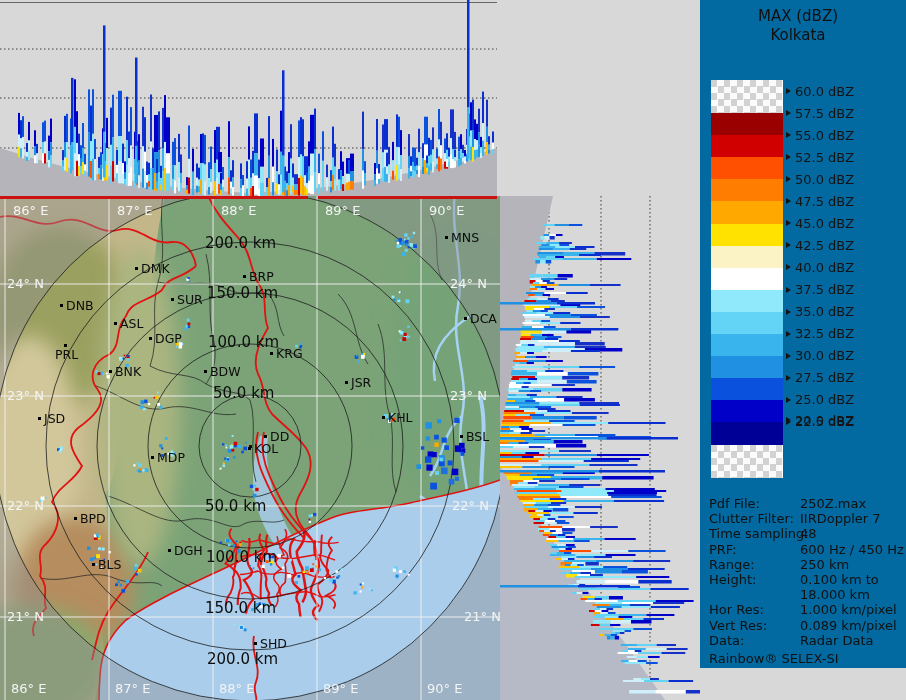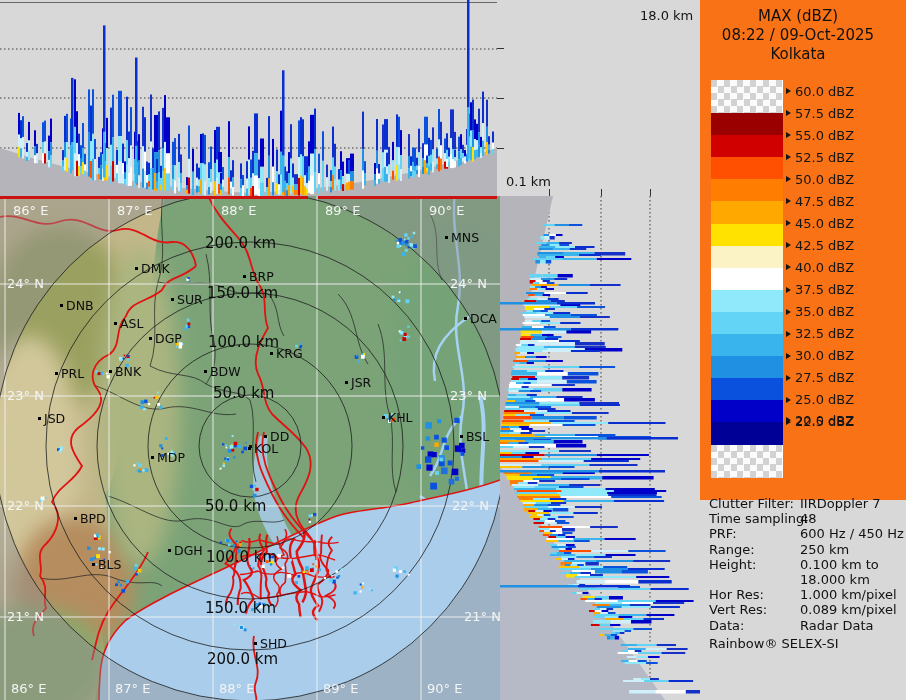--- a/index.html
+++ b/index.html
@@ -3,21 +3,21 @@
 <meta charset="utf-8">
 <style>
   html,body{margin:0;padding:0;background:#d8d8d8;}
   #app{position:relative;width:906px;height:700px;background:#d8d8d8;
        font-family:"DejaVu Sans","Liberation Sans",sans-serif;color:#111;overflow:hidden;}
   .panel{position:absolute;}
   #top-profile{left:0;top:0;width:497px;height:196px;}
   #corner-box{left:497px;top:0;width:203px;height:196px;}
   #map-panel{left:0;top:196px;width:500px;height:504px;}
   #right-profile{left:500px;top:196px;width:200px;height:504px;}
-  #legend-panel{left:700px;top:0;width:206px;height:500px;background:#f97316;}
+  #legend-panel{left:700px;top:0;width:206px;height:668px;background:#0369a1;}
   svg{display:block;}
   
   .h-label{position:absolute;font-size:13px;color:#141414;white-space:nowrap;}
   #max-height-label{left:143px;top:8px;}
   #min-height-label{left:9px;top:174px;}
   .tick-h{position:absolute;left:0;width:7px;height:1px;background:#333;}
   .tick-v{position:absolute;bottom:0;width:1px;height:7px;background:#333;}
   
   .title-block{position:absolute;top:7px;left:0;width:196px;text-align:center;
                font-size:15px;line-height:19px;color:#101010;}
@@ -572,30 +572,20 @@
           <rect x="135" y="57.5" width="2.5" height="88.2" fill="#0a2fd0"></rect>
           <rect x="135" y="145.7" width="2.5" height="37.8" fill="#3ab4ec"></rect>
           <rect x="282" y="70.3" width="2.5" height="85.4" fill="#0a2fd0"></rect>
           <rect x="282" y="155.7" width="2.5" height="36.6" fill="#3ab4ec"></rect>
           <rect x="467" y="-12.9" width="2.5" height="120.4" fill="#0a2fd0"></rect>
           <rect x="467" y="107.5" width="2.5" height="51.6" fill="#3ab4ec"></rect>
         </g>
     </svg>
   </div>
 
-  <div id="corner-box" class="panel">
-    <div id="max-height-label" class="h-label">18.0 km</div>
-    <div id="min-height-label" class="h-label">0.1 km</div>
-    <div class="tick-h" style="top:48px"></div>
-    <div class="tick-h" style="top:98px"></div>
-    <div class="tick-h" style="top:148px"></div>
-    <div class="tick-v" style="left:52px"></div>
-    <div class="tick-v" style="left:104px"></div>
-    <div class="tick-v" style="left:153px"></div>
-  </div>
 
   <div id="map-panel" class="panel">
     <svg id="map-svg" width="500" height="504" viewBox="0 0 500 504">
       <defs>
         <filter id="blur1" x="-60%" y="-60%" width="220%" height="220%">
             <feGaussianBlur stdDeviation="10"></feGaussianBlur>
           </filter>
       </defs>
       <rect x="0" y="0" width="500" height="504" fill="#7ba377"></rect>
       <g>
@@ -1034,21 +1024,21 @@
           <span>DCA</span>
         </div>
         <div class="city" style="left: 149px; top: 135px;">
           <span class="dot"></span>
           <span>DGP</span>
         </div>
         <div class="city" style="left: 270px; top: 150px;">
           <span class="dot"></span>
           <span>KRG</span>
         </div>
-        <div class="city" style="left: 55px; top: 170px;">
+        <div class="city" style="left: 55px; top: 148px; flex-direction: column;">
           <span class="dot"></span>
           <span>PRL</span>
         </div>
         <div class="city" style="left: 109px; top: 168px;">
           <span class="dot"></span>
           <span>BNK</span>
         </div>
         <div class="city" style="left: 204px; top: 168px;">
           <span class="dot"></span>
           <span>BDW</span>
@@ -1661,21 +1651,20 @@
           <rect x="57.0" y="106" width="38.0" height="2.5" fill="#0a2fd0"></rect>
           <rect x="0" y="389" width="78.0" height="2.5" fill="#2090e3"></rect>
           <rect x="78.0" y="389" width="52.0" height="2.5" fill="#0a2fd0"></rect>
         </g>
     </svg>
   </div>
 
   <div id="legend-panel" class="panel">
     <div class="title-block">
       <div>MAX (dBZ)</div>
-      <div>08:22 / 09-Oct-2025</div>
       <div>Kolkata</div>
     </div>
     <div id="colorbar">
         <div class="band checker" style="top: 80px; height: 33px;"></div>
         <div class="band" style="top: 113px; height: 22.6px; background: rgb(154, 0, 0);"></div>
         <div class="band" style="top: 135.1px; height: 22.6px; background: rgb(208, 0, 0);"></div>
         <div class="band" style="top: 157.2px; height: 22.6px; background: rgb(255, 79, 0);"></div>
         <div class="band" style="top: 179.3px; height: 22.6px; background: rgb(255, 125, 0);"></div>
         <div class="band" style="top: 201.4px; height: 22.6px; background: rgb(255, 168, 0);"></div>
         <div class="band" style="top: 223.5px; height: 22.6px; background: rgb(255, 226, 0);"></div>
@@ -1755,20 +1744,24 @@
           <span class="arr"></span>
           <span>22.5 dBZ</span>
         </div>
         <div class="scale-label" style="top: 412px;">
           <span class="arr"></span>
           <span>20.0 dBZ</span>
         </div>
       </div>
     <div id="info-block">
       <div id="info-rows">
+          <div class="info-row">
+            <span class="il">Pdf File:</span>
+            <span class="iv">250Z.max</span>
+          </div>
           <div class="info-row">
             <span class="il">Clutter Filter:</span>
             <span class="iv">IIRDoppler 7</span>
           </div>
           <div class="info-row">
             <span class="il">Time sampling:</span>
             <span class="iv">48</span>
           </div>
           <div class="info-row">
             <span class="il">PRF:</span>

